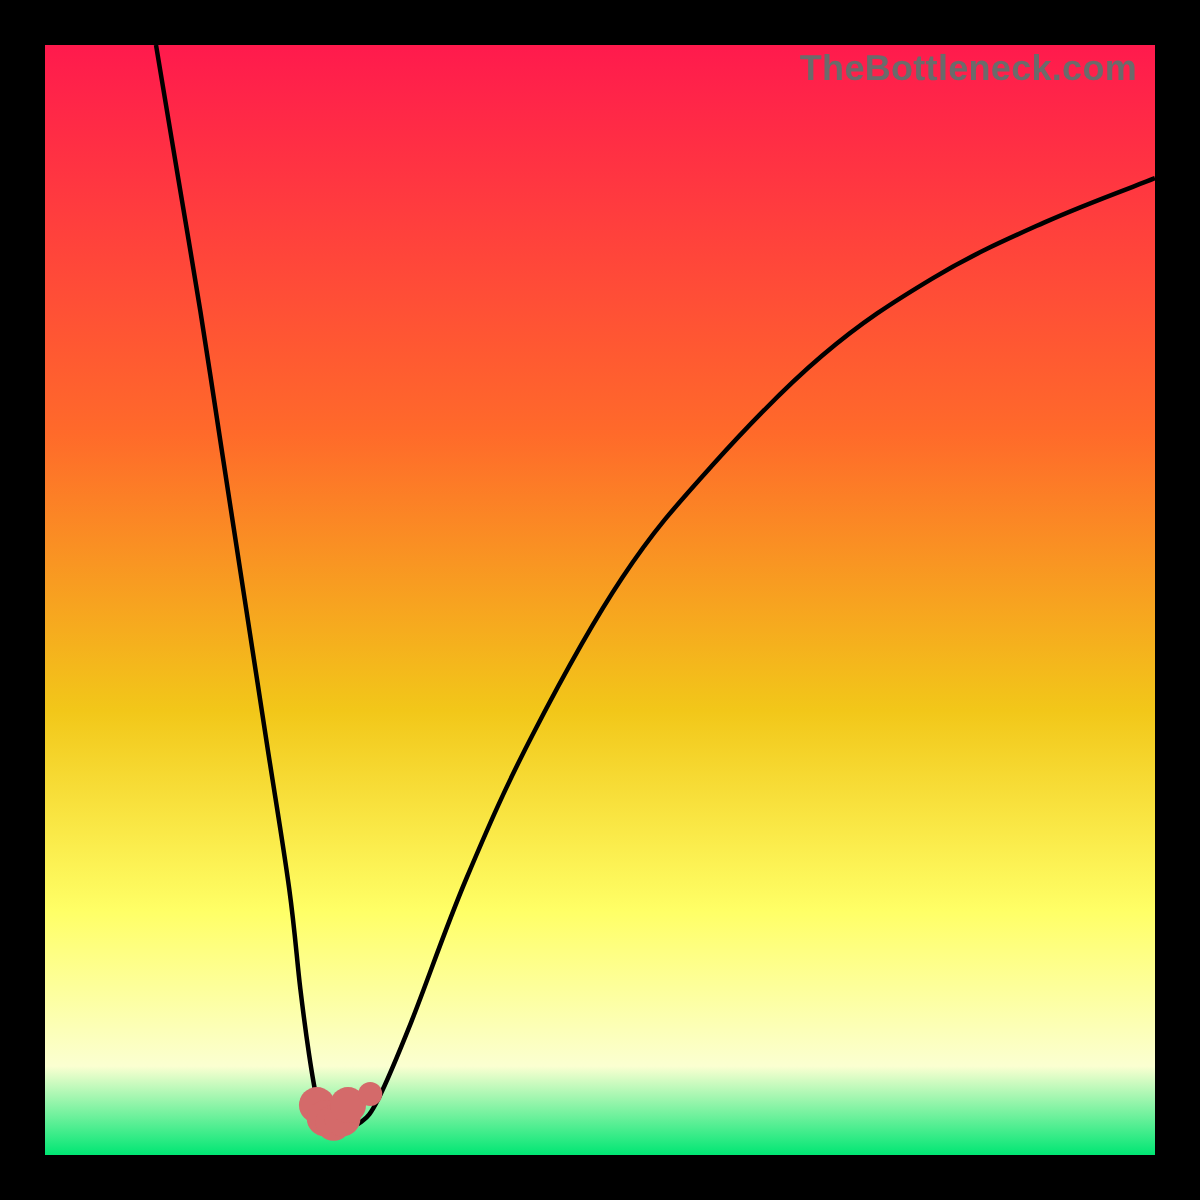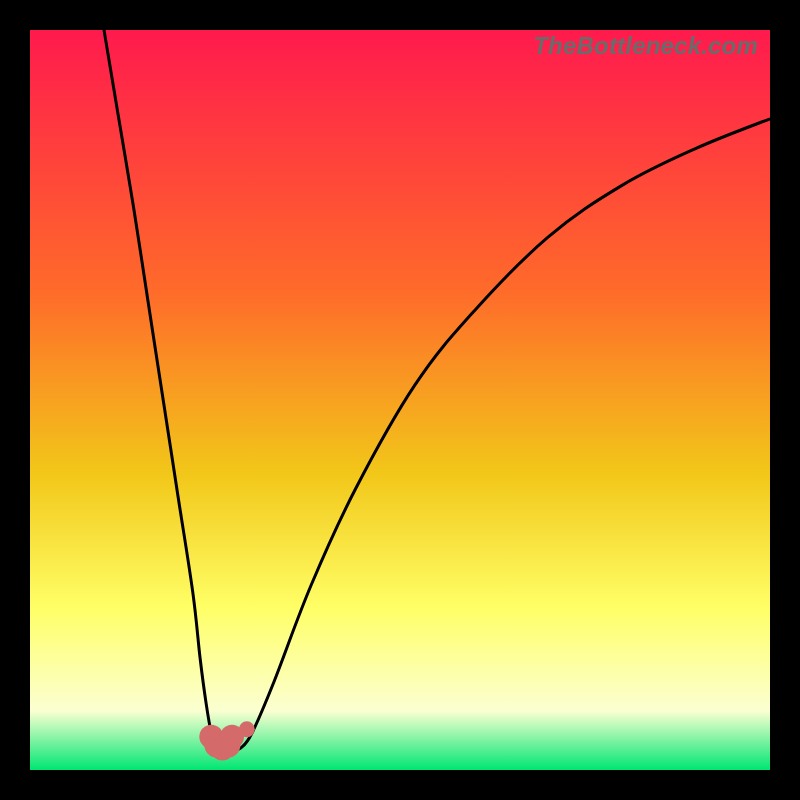--- a/index.html
+++ b/index.html
@@ -21,21 +21,20 @@
   .watermark {
     position: absolute;
     top: 2px;
     right: 12px;
     font-family: Arial, Helvetica, sans-serif;
     font-size: 24px;
     font-weight: 600;
     color: #6b6b6b;
     letter-spacing: 0.2px;
     z-index: 5;
-    font-style: italic;
   }
   svg { display: block; }
 </style>
 </head>
 <body>
 
 <div class="frame">
   <div class="watermark">TheBottleneck.com</div>
 
   <svg id="chart-svg" width="740" height="740" viewBox="0 0 740 740">

